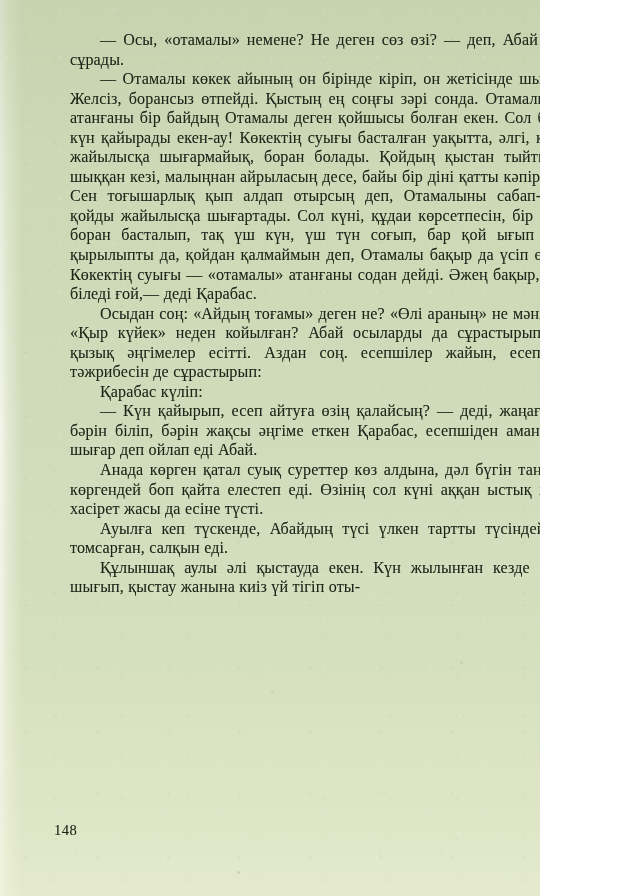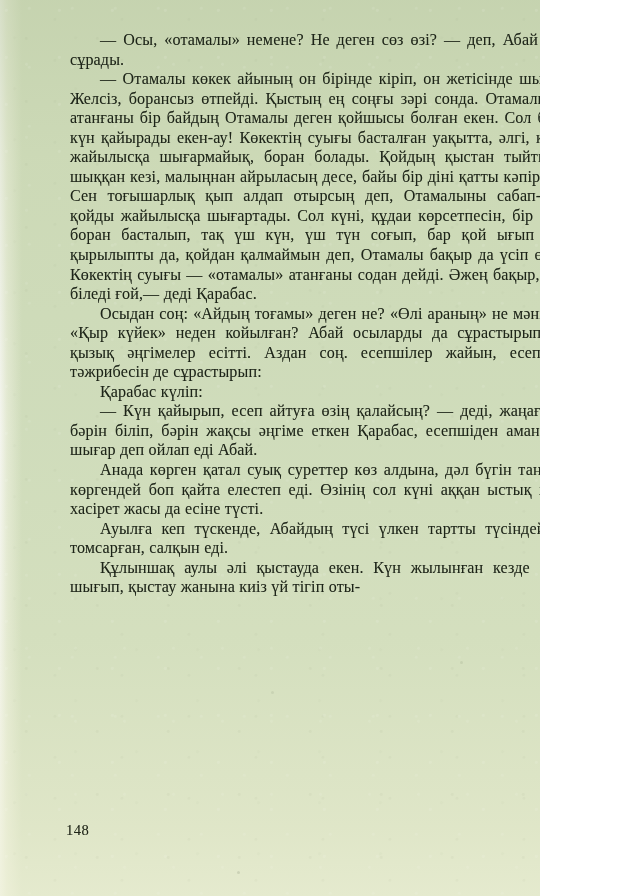--- a/index.html
+++ b/index.html
@@ -64,21 +64,21 @@
     font-size: 16.1px;
     line-height: 19.55px;
     color: #1d2418;
     letter-spacing: 0.12px;
     word-spacing: 0.2px;
     hyphens: manual;
     text-shadow: 0 0 0.6px rgba(40,48,34,0.30);
   }
   #folio {
     position: absolute;
-    left: 66px;
+    left: 54px;
     top: 822px;
     font-size: 14.6px;
     color: #202619;
     font-family: "Liberation Serif", "DejaVu Serif", serif;
     letter-spacing: 0.4px;
     text-shadow: 0 0 0.6px rgba(40,48,34,0.30);
   }
 </style>
 </head>
 <body>

